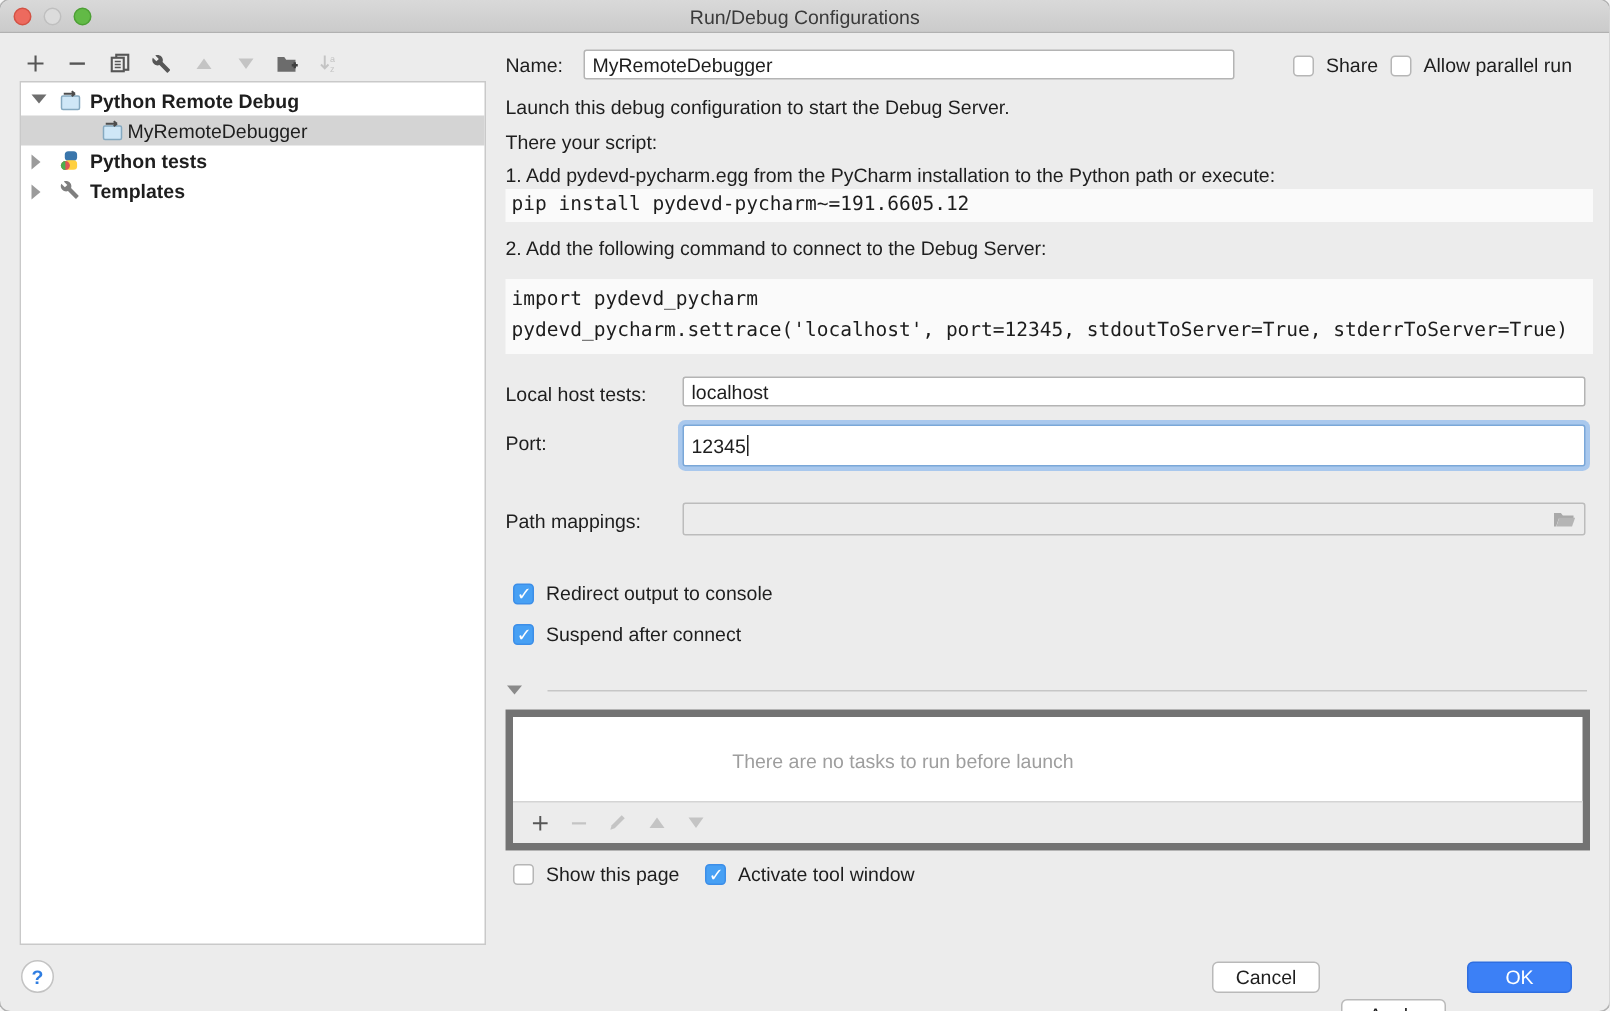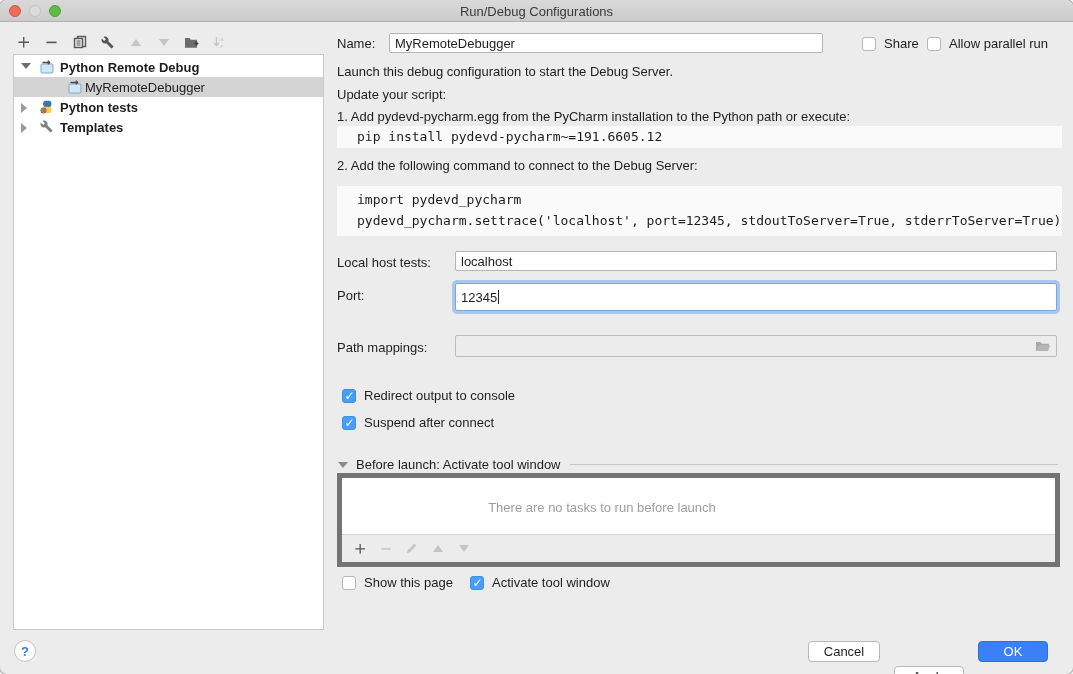--- a/index.html
+++ b/index.html
@@ -34,21 +34,21 @@
   .trow .nicon{position:absolute;top:3px;width:14px;height:14px;}
   .trow .tlabel{position:absolute;top:3px;white-space:nowrap;}
   .trow.bold .tlabel{font-weight:bold;}
   .trow.selected{background:#d4d4d4;}
   
   .lbl{position:absolute;white-space:nowrap;}
   .tfield{position:absolute;height:20px;background:#fff;border:1px solid #b4b4b4;border-radius:2px;
     font-family:"Liberation Sans","DejaVu Sans",sans-serif;font-size:13px;color:#1e1e1e;padding:0 5px;outline:none;}
   .codestrip{position:absolute;left:337px;width:725px;background:#fafafa;
     font-family:"DejaVu Sans Mono","Liberation Mono",monospace;font-size:13px;color:#1c1c1c;
-    padding-left:20px;white-space:nowrap;overflow:hidden;}
+    padding-left:4px;white-space:nowrap;overflow:hidden;}
   .focusfield{position:absolute;background:#fff;border:1px solid #7aa7d8;border-radius:2px;
     box-shadow:0 0 0 3px #a9c8ed;display:flex;align-items:center;padding:13px 5px;}
   .caret{width:1px;height:14px;background:#222;margin-left:1px;}
   .disfield{position:absolute;background:#ececec;border:1px solid #bcbcbc;border-radius:2px;
     display:flex;align-items:center;justify-content:flex-end;padding:0 5px;}
   .cb{width:14px;height:14px;border:1px solid #b6b6b6;border-radius:3px;background:#fff;flex:none;position:relative;}
   .cb.checked{background:#47a0f4;border-color:#3c8ee8;}
   .cb.checked::after{content:"✓";position:absolute;left:1.5px;top:-1px;color:#fff;font-size:12px;font-weight:bold;}
   .cbrow{position:absolute;display:flex;align-items:center;gap:8px;}
   .bl-header{position:absolute;left:338px;top:457px;width:720px;display:flex;align-items:center;}
@@ -169,21 +169,21 @@
   <div class="cbrow" style="left:862px;top:36px;">
     <span class="cb"></span>
     <span>Share</span>
   </div>
   <div class="cbrow" style="left:927px;top:36px;">
     <span class="cb"></span>
     <span>Allow parallel run</span>
   </div>
 
   <span class="lbl" style="left:337px;top:64px;">Launch this debug configuration to start the Debug Server.</span>
-  <span class="lbl" style="left:337px;top:87px;">Update your script:</span>
+  <span class="lbl" style="left:337px;top:87px;">There your script:</span>
   <span class="lbl" style="left:337px;top:109px;">1. Add pydevd-pycharm.egg from the PyCharm installation to the Python path or execute:</span>
   <div class="codestrip" style="top:126px;height:22px;line-height:22px;">pip install pydevd-pycharm~=191.6605.12</div>
   <span class="lbl" style="left:337px;top:158px;">2. Add the following command to connect to the Debug Server:</span>
   <div class="codestrip" style="top:186px;height:50px;padding-top:3px;line-height:21px;">
     <div>import pydevd_pycharm</div>
     <div>pydevd_pycharm.settrace('localhost', port=12345, stdoutToServer=True, stderrToServer=True)</div>
   </div>
 
   <span class="lbl" style="left:337px;top:255px;">Local host tests:</span>
   <input class="tfield" style="left: 455px; top: 251px; width: 602px;" value="localhost">
@@ -207,21 +207,20 @@
     <span class="cb checked"></span>
     <span>Redirect output to console</span>
   </div>
   <div class="cbrow" style="left:342px;top:415px;">
     <span class="cb checked"></span>
     <span>Suspend after connect</span>
   </div>
 
   <div class="bl-header">
     <span class="arr-dn"></span>
-    <span>Before launch: Activate tool window</span>
     <span class="bl-line"></span>
   </div>
 
   <div class="taskbox">
     <div class="empty-text">There are no tasks to run before launch</div>
     <div class="task-toolbar">
       <span class="ticon">
         <svg width="12" height="12" viewBox="0 0 13 13">
             <path d="M6 1h1.4v4.6H12V7H7.4v4.6H6V7H1.4V5.6H6z" fill="currentColor"></path>
           </svg>

